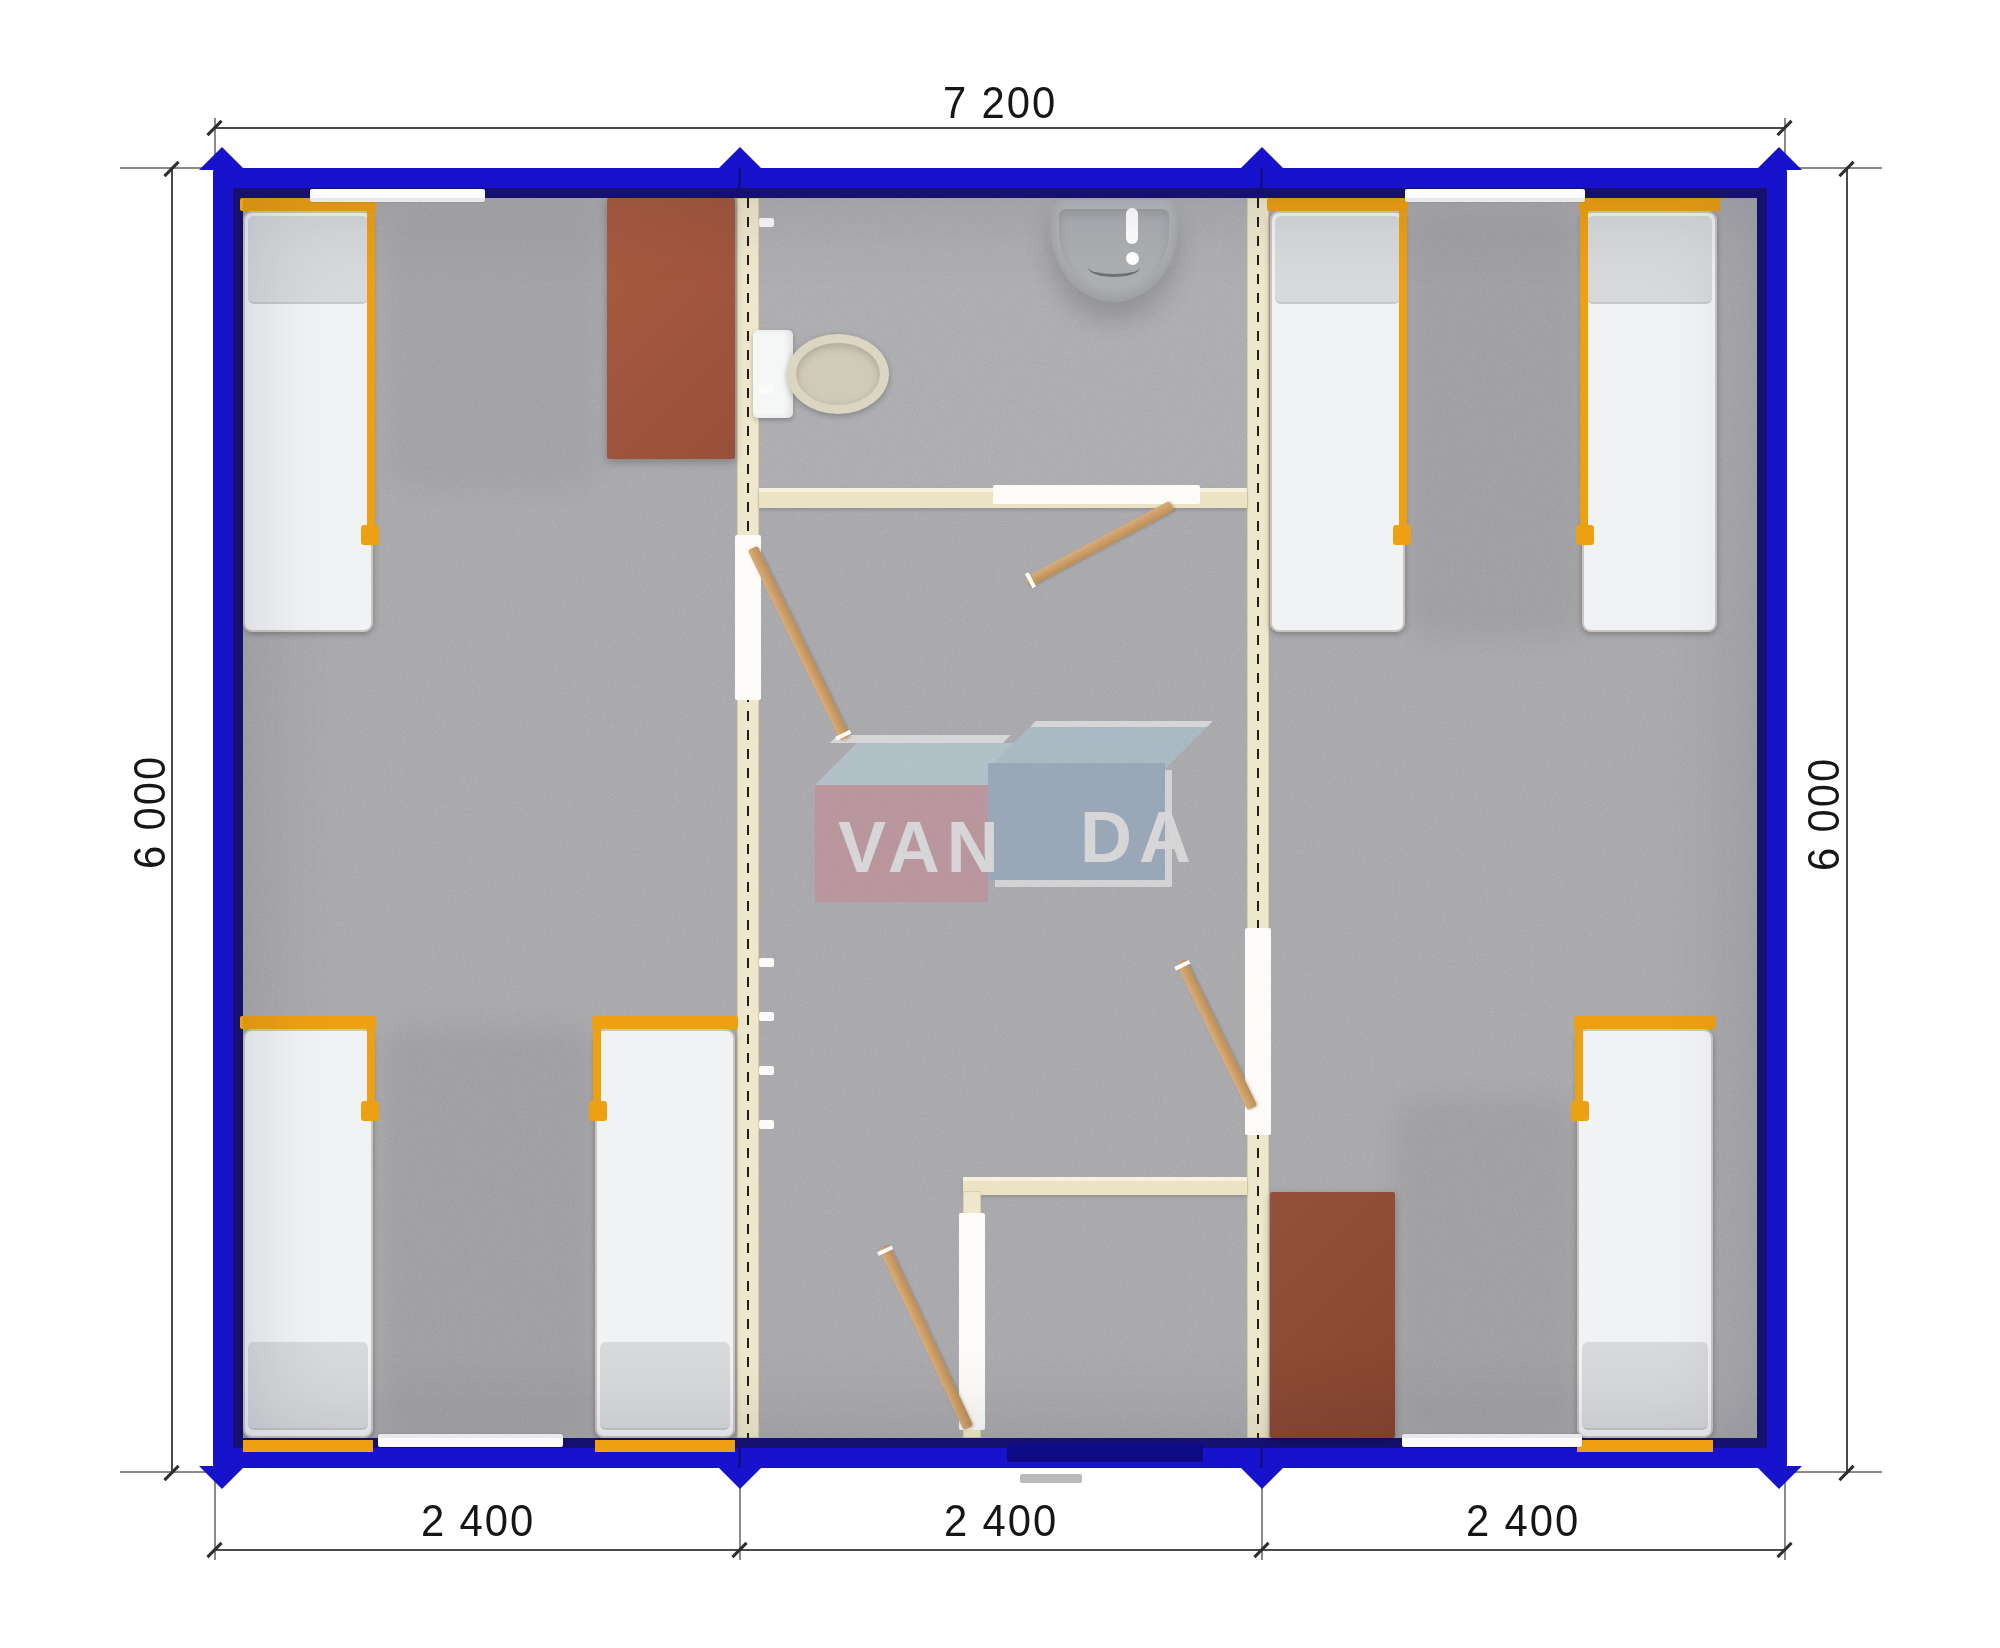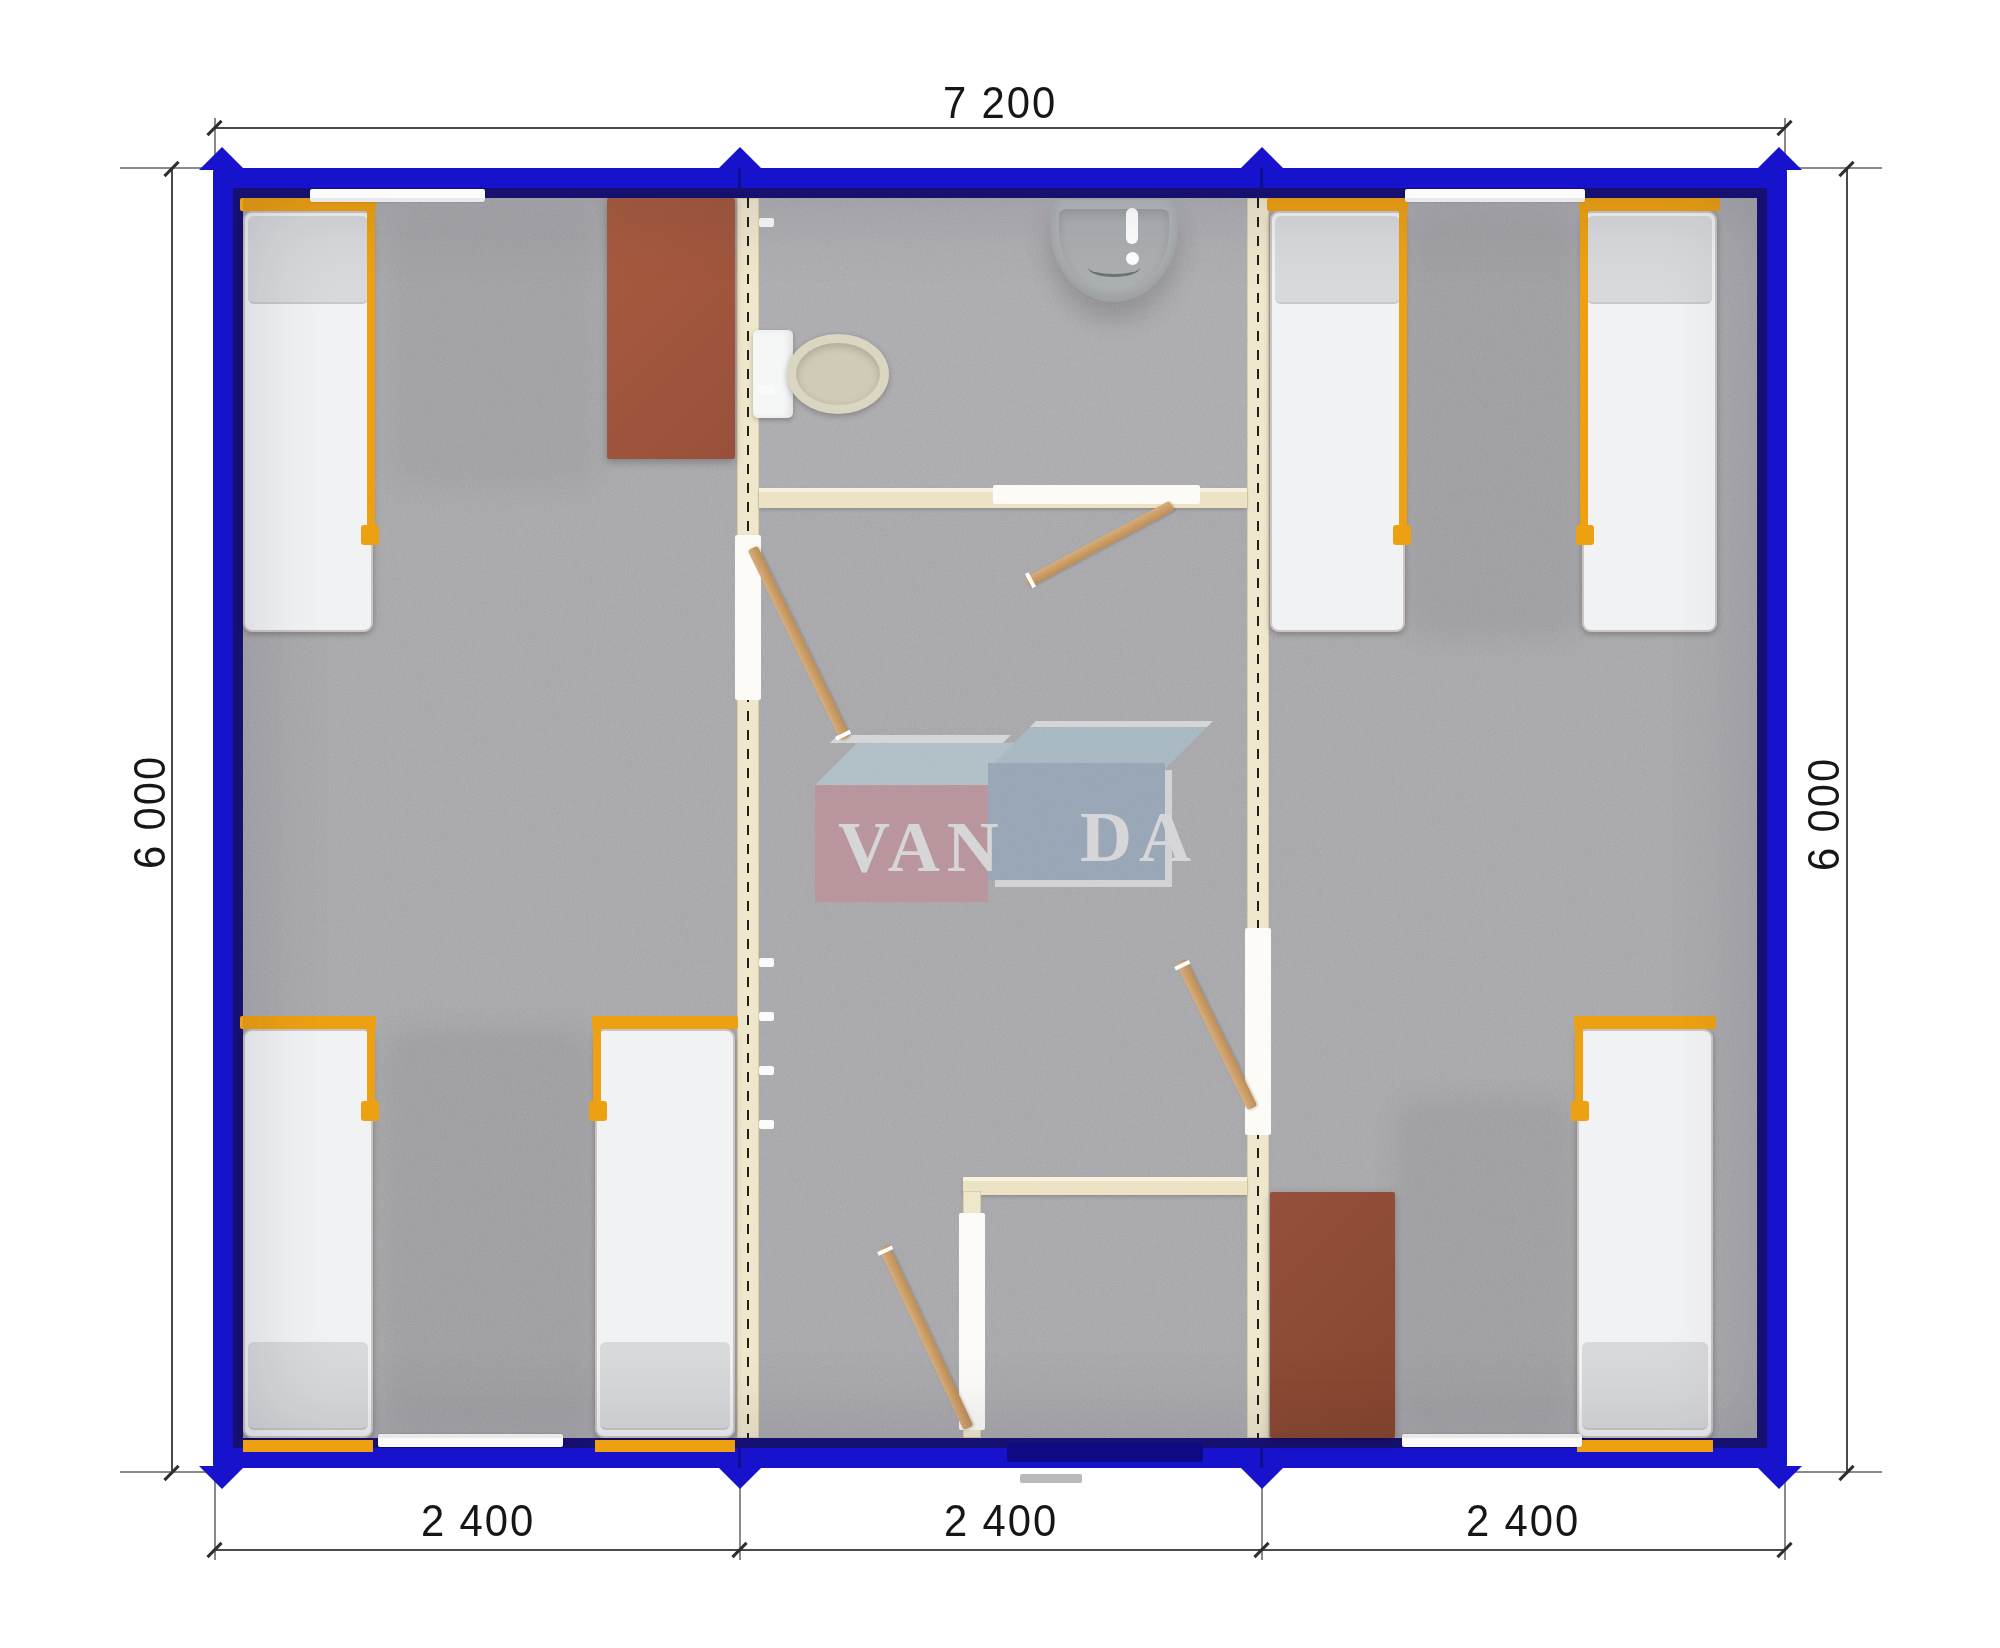--- a/index.html
+++ b/index.html
@@ -124,21 +124,21 @@
   
   .win{position:absolute;height:13px;background:#fbfbfb;z-index:8;border-radius:2px;box-shadow:0 0 2px rgba(0,0,0,.2);}
   .w-tl{left:67px;top:-9px;width:175px;}
   .w-tr{left:1162px;top:-9px;width:180px;}
   .w-bl{left:135px;top:1236px;width:185px;}
   .w-br{left:1159px;top:1236px;width:180px;}
   .entrance{position:absolute;left:764px;top:1245px;width:196px;height:19px;background:#0e0a86;z-index:8;border-radius:2px;}
   .step{position:absolute;left:1020px;top:1474px;width:62px;height:9px;background:#b9b9bc;border-radius:2px;}
 
   
-  .logo{position:absolute;left:565px;top:520px;width:380px;height:200px;opacity:.52;z-index:3;font-family:Liberation Serif, serif;}
+  .logo{position:absolute;left:565px;top:520px;width:380px;height:200px;opacity:.52;z-index:3;}
   .lg-face{position:absolute;}
   .lg-red{left:7px;top:67px;width:173px;height:117px;background:#c8858f;}
   .lg-blue{left:180px;top:45px;width:177px;height:117px;background:#8aa5c1;box-shadow:7px 7px 0 0 rgba(255,255,255,.9);}
   .lg-redtop{left:7px;top:25px;width:173px;height:42px;background:#b9d6de;transform:skewX(-45deg);transform-origin:0 100%;}
   .lg-redtop-edge{left:7px;top:17px;width:173px;height:8px;background:#ffffff;transform:skewX(-45deg);transform-origin:0 285%;}
   .lg-bluetop{left:180px;top:3px;width:177px;height:42px;background:#a9c8d8;border-top:6px solid #ffffff;
               transform:skewX(-45deg);transform-origin:0 100%;}
   .logo-txt{position:absolute;color:#ffffff;font-weight:bold;font-size:72px;letter-spacing:7px;z-index:2;}
   .lt1{left:30px;top:88px;}
   .lt2{left:272px;top:78px;}

